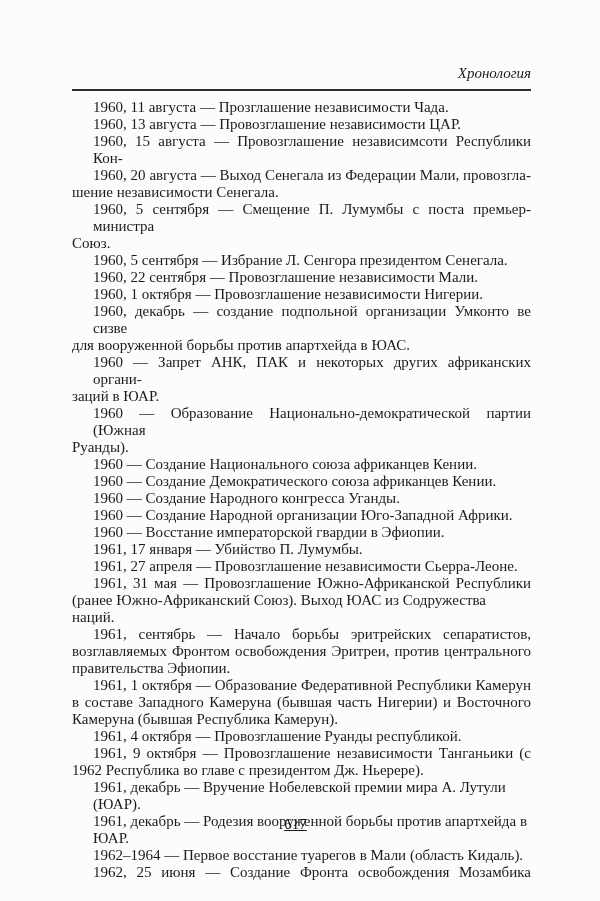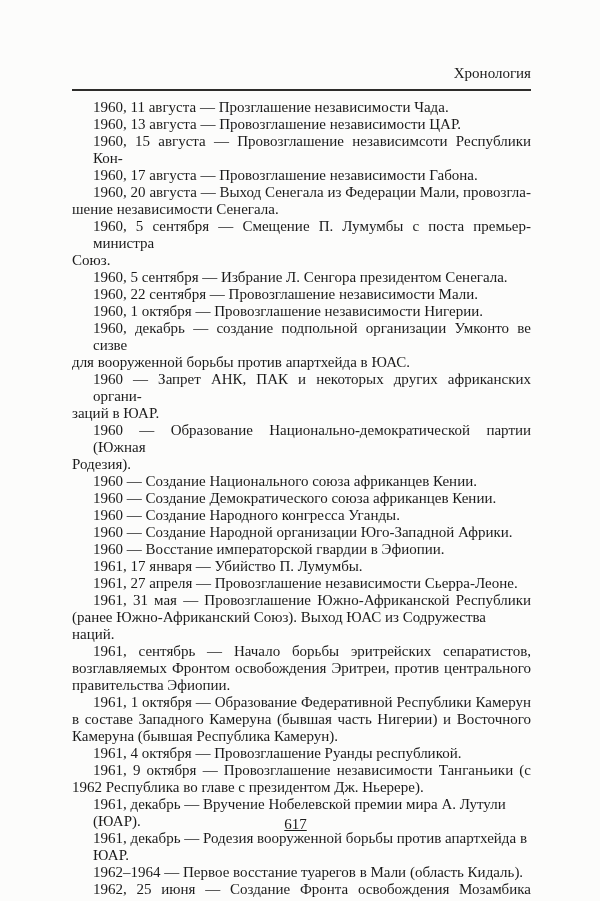--- a/index.html
+++ b/index.html
@@ -15,20 +15,21 @@
     font-family: "Liberation Serif", "DejaVu Serif", serif;
     color: #1b1b1b;
     overflow: hidden;
   }
   .running-head {
     position: absolute;
     left: 72px;
     top: 64px;
     width: 459px;
     text-align: right;
+    font-style: italic;
     font-size: 15px;
     line-height: 18px;
   }
   .rule {
     position: absolute;
     left: 72px;
     top: 89px;
     width: 459px;
     height: 2px;
     background: #2e2d2b;
@@ -69,34 +70,33 @@
 
 <div class="page">
   <div class="running-head">
     <span>Хронология</span>
   </div>
   <div class="rule"></div>
   <div class="body-text" id="body-lines">
       <div class="line ind"><span>1960, 11 августа — Прозглашение независимости Чада.</span></div>
       <div class="line ind"><span>1960, 13 августа — Провозглашение независимости ЦАР.</span></div>
       <div class="line ind just"><span>1960, 15 августа — Провозглашение независимсоти Республики Кон-</span></div>
-      <div class="line ind"><span>1960, 17 августа — Провозглашение независимости Габона.</span></div>
       <div class="line ind just"><span>1960, 20 августа — Выход Сенегала из Федерации Мали, провозгла-</span></div>
       <div class="line"><span>шение независимости Сенегала.</span></div>
       <div class="line ind just"><span>1960, 5 сентября — Смещение П. Лумумбы с поста премьер-министра</span></div>
       <div class="line"><span>Союз.</span></div>
       <div class="line ind"><span>1960, 5 сентября — Избрание Л. Сенгора президентом Сенегала.</span></div>
       <div class="line ind"><span>1960, 22 сентября — Провозглашение независимости Мали.</span></div>
       <div class="line ind"><span>1960, 1 октября — Провозглашение независимости Нигерии.</span></div>
       <div class="line ind just"><span>1960, декабрь — создание подпольной организации Умконто ве сизве</span></div>
       <div class="line"><span>для вооруженной борьбы против </span><span class="it">апартхейда</span><span> в ЮАС.</span></div>
       <div class="line ind just"><span>1960 — Запрет АНК, ПАК и некоторых других африканских органи-</span></div>
       <div class="line"><span>заций в ЮАР.</span></div>
       <div class="line ind just"><span>1960 — Образование Национально-демократической партии (Южная</span></div>
-      <div class="line"><span>Родезия).</span></div>
+      <div class="line"><span>Руанды).</span></div>
       <div class="line ind"><span>1960 — Создание Национального союза африканцев Кении.</span></div>
       <div class="line ind"><span>1960 — Создание Демократического союза африканцев Кении.</span></div>
       <div class="line ind"><span>1960 — Создание Народного конгресса Уганды.</span></div>
       <div class="line ind"><span>1960 — Создание Народной организации Юго-Западной Африки.</span></div>
       <div class="line ind"><span>1960 — Восстание императорской гвардии в Эфиопии.</span></div>
       <div class="line ind"><span>1961, 17 января — Убийство П. Лумумбы.</span></div>
       <div class="line ind"><span>1961, 27 апреля — Провозглашение независимости Сьерра-Леоне.</span></div>
       <div class="line ind just"><span>1961, 31 мая — Провозглашение Южно-Африканской Республики</span></div>
       <div class="line"><span>(ранее Южно-Африканский Союз). Выход ЮАС из Содружества наций.</span></div>
       <div class="line ind just"><span>1961, сентябрь — Начало борьбы эритрейских сепаратистов,</span></div>

